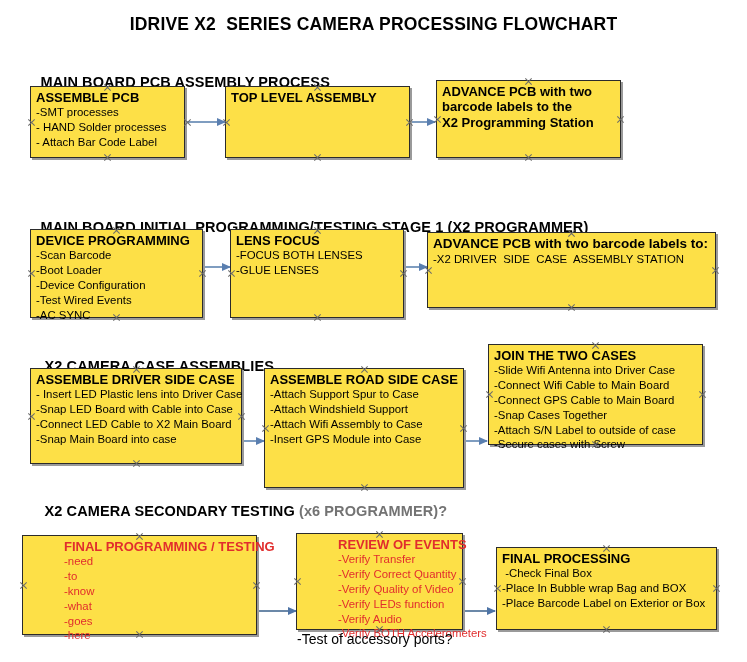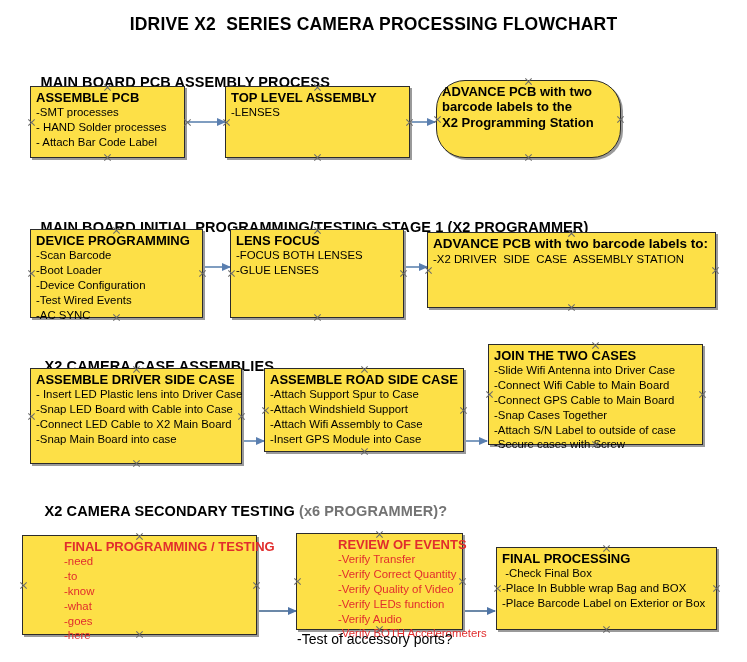--- a/index.html
+++ b/index.html
@@ -122,30 +122,29 @@
     <span class="handle" style="left:50%; top:0;"></span>
     <span class="handle" style="left:50%; top:100%;"></span>
     <span class="handle" style="left:0; top:50%;"></span>
   </div>
 
   <div class="arrow" style="left:187px; top:121px; width:38px;"></div>
   <span class="handle" style="left:187px; top:122px;"></span>
 
   <div class="node" style="left:225px; top:86px; width:185px; height:72px;">
     <div class="head">TOP LEVEL ASSEMBLY</div>
-    <div class="line">-LENSES</div>
     <span class="handle" style="left:50%; top:0;"></span>
     <span class="handle" style="left:50%; top:100%;"></span>
     <span class="handle" style="left:0; top:50%;"></span>
     <span class="handle" style="left:100%; top:50%;"></span>
   </div>
 
   <div class="arrow" style="left:412px; top:121px; width:23px;"></div>
 
-  <div class="node" style="left:436px; top:80px; width:185px; height:78px;border-radius:29px;">
+  <div class="node" style="left:436px; top:80px; width:185px; height:78px;">
     <div class="head" style="white-space:pre-line;">ADVANCE PCB with two
 barcode labels to the
  X2 Programming Station</div>
     <span class="handle" style="left:50%; top:0;"></span>
     <span class="handle" style="left:50%; top:100%;"></span>
     <span class="handle" style="left:0; top:50%;"></span>
     <span class="handle" style="left:100%; top:50%;"></span>
   </div>
 
   <div class="section-head" style="left:24px; top:203px;">
@@ -199,21 +198,21 @@
     <div class="line">-Connect LED Cable to X2 Main Board</div>
     <div class="line">-Snap Main Board into case</div>
     <span class="handle" style="left:50%; top:0;"></span>
     <span class="handle" style="left:50%; top:100%;"></span>
     <span class="handle" style="left:0; top:50%;"></span>
     <span class="handle" style="left:100%; top:50%;"></span>
   </div>
 
   <div class="arrow" style="left:244px; top:440px; width:20px;"></div>
 
-  <div class="node" style="left:264px; top:368px; width:200px; height:84px;">
+  <div class="node" style="left:264px; top:368px; width:200px; height:120px;">
     <div class="head">ASSEMBLE ROAD SIDE CASE</div>
     <div class="line">-Attach Support Spur to Case</div>
     <div class="line">-Attach Windshield Support</div>
     <div class="line">-Attach Wifi Assembly to Case</div>
     <div class="line">-Insert GPS Module into Case</div>
     <span class="handle" style="left:50%; top:0;"></span>
     <span class="handle" style="left:50%; top:100%;"></span>
     <span class="handle" style="left:0; top:50%;"></span>
     <span class="handle" style="left:100%; top:50%;"></span>
   </div>

